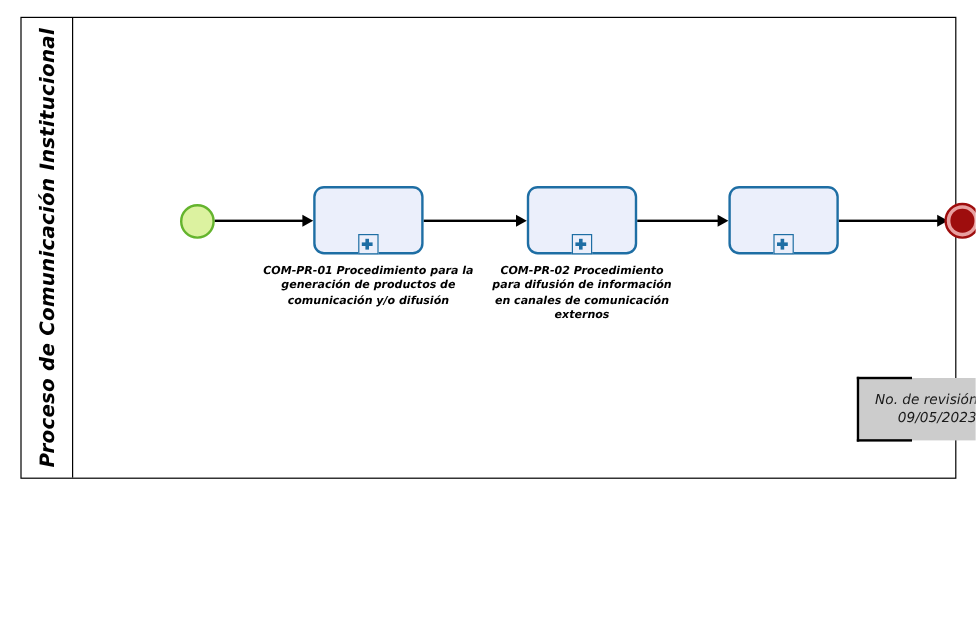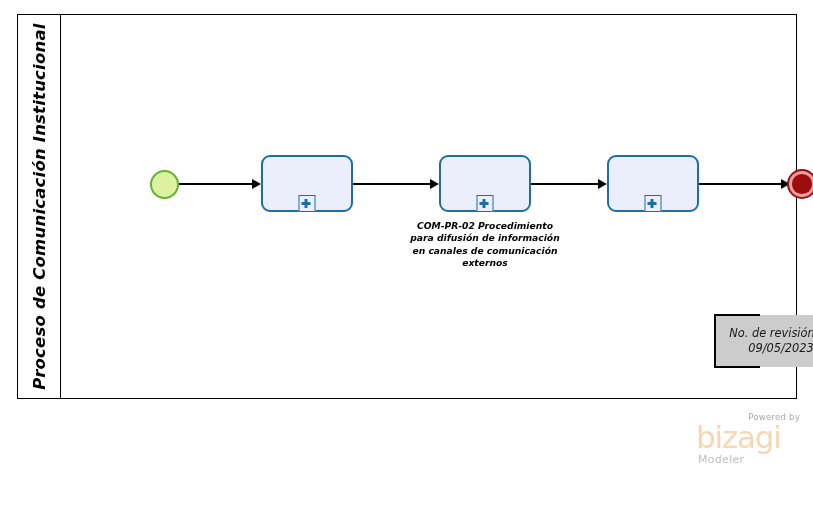--- a/index.html
+++ b/index.html
@@ -276,20 +276,21 @@
 
       <div class="flow-line flow-4"></div>
       <div class="arrowhead arrow-4"></div>
 
       <div class="task task-1">
         <div class="subprocess-marker">
           <div class="plus-h"></div>
           <div class="plus-v"></div>
         </div>
       </div>
+      <div class="task-label label-1">COM-PR-01 Procedimiento para la generación de productos de comunicación y/o difusión</div>
 
       <div class="task task-2">
         <div class="subprocess-marker">
           <div class="plus-h"></div>
           <div class="plus-v"></div>
         </div>
       </div>
       <div class="task-label label-2">COM-PR-02 Procedimiento para difusión de información en canales de comunicación externos</div>
 
       <div class="task task-3">
@@ -307,19 +308,14 @@
         <div class="annotation-text">
           <div>No. de revisión 03</div>
           <div>09/05/2023</div>
         </div>
       </div>
       <div class="annotation-bracket"></div>
 
     </div>
   </div>
 
-  <div class="bizagi">
-    <div class="bizagi-powered">Powered by</div>
-    <div class="bizagi-word">bizagi</div>
-    <div class="bizagi-modeler">Modeler</div>
-  </div>
 
 </div>
 
 </body></html>

